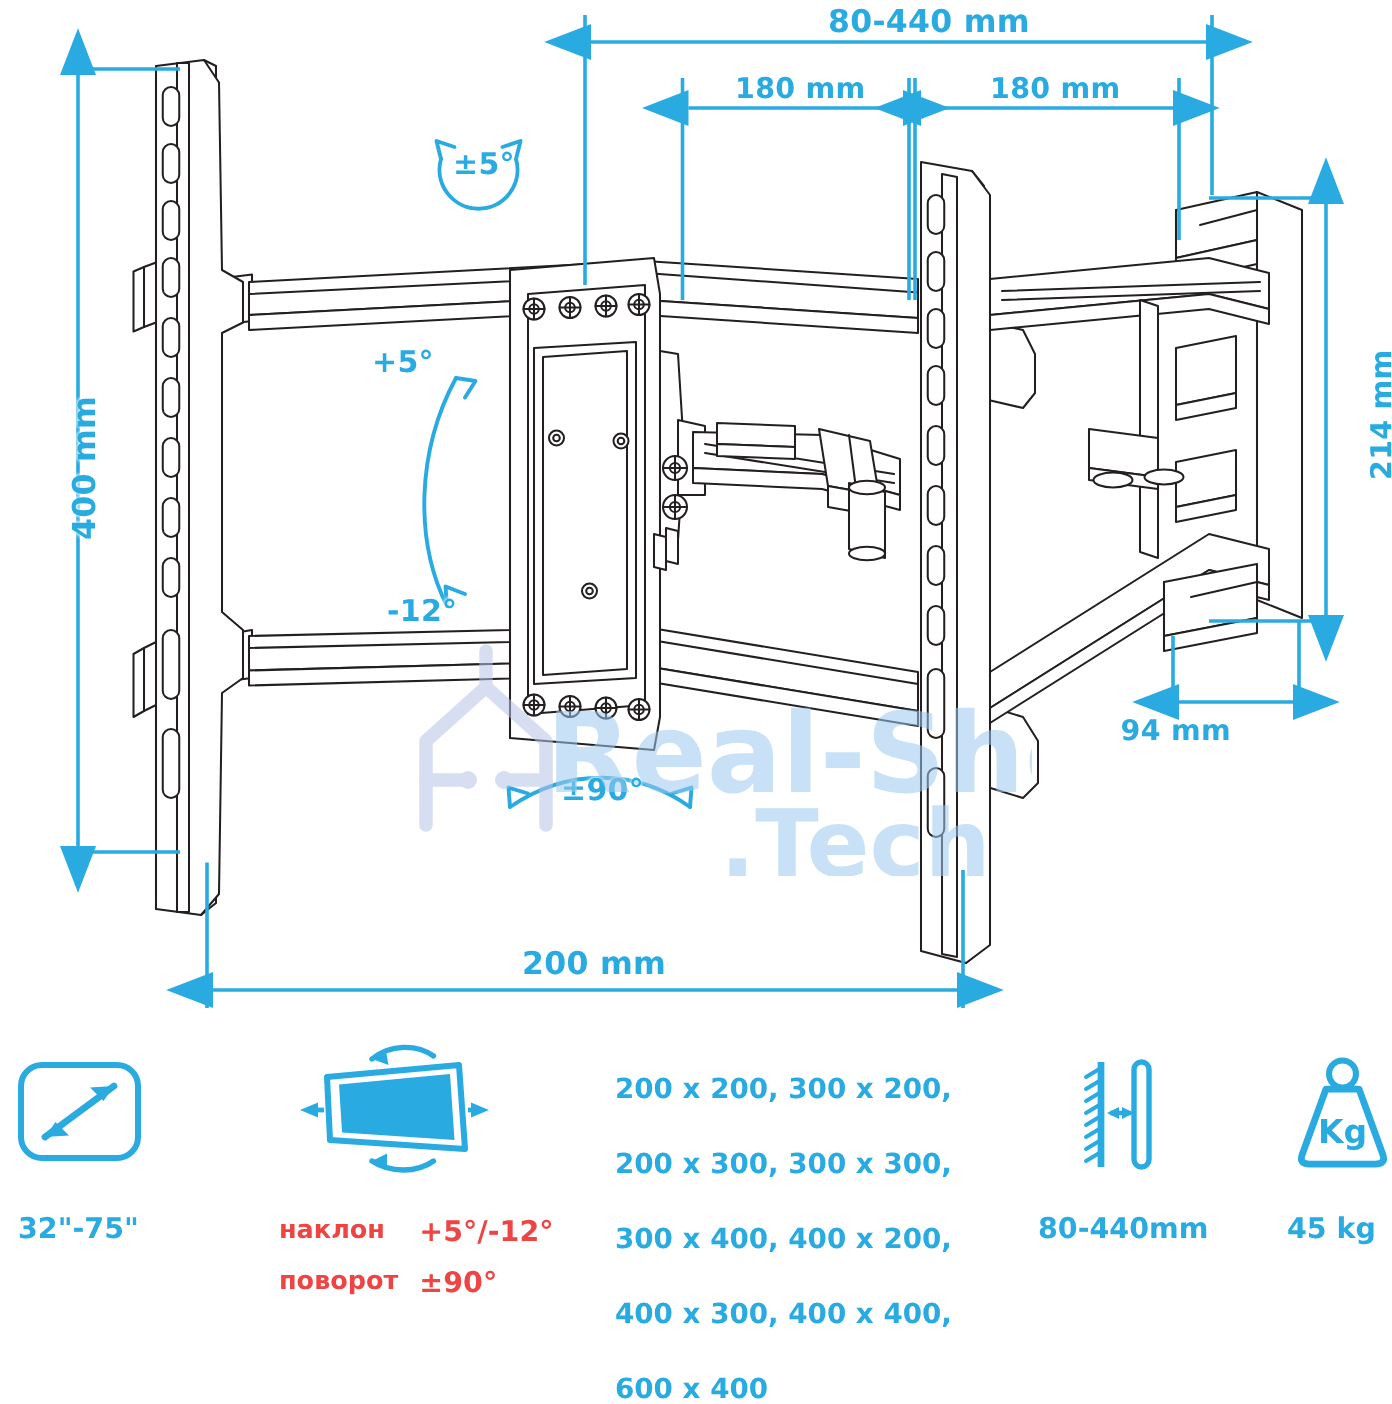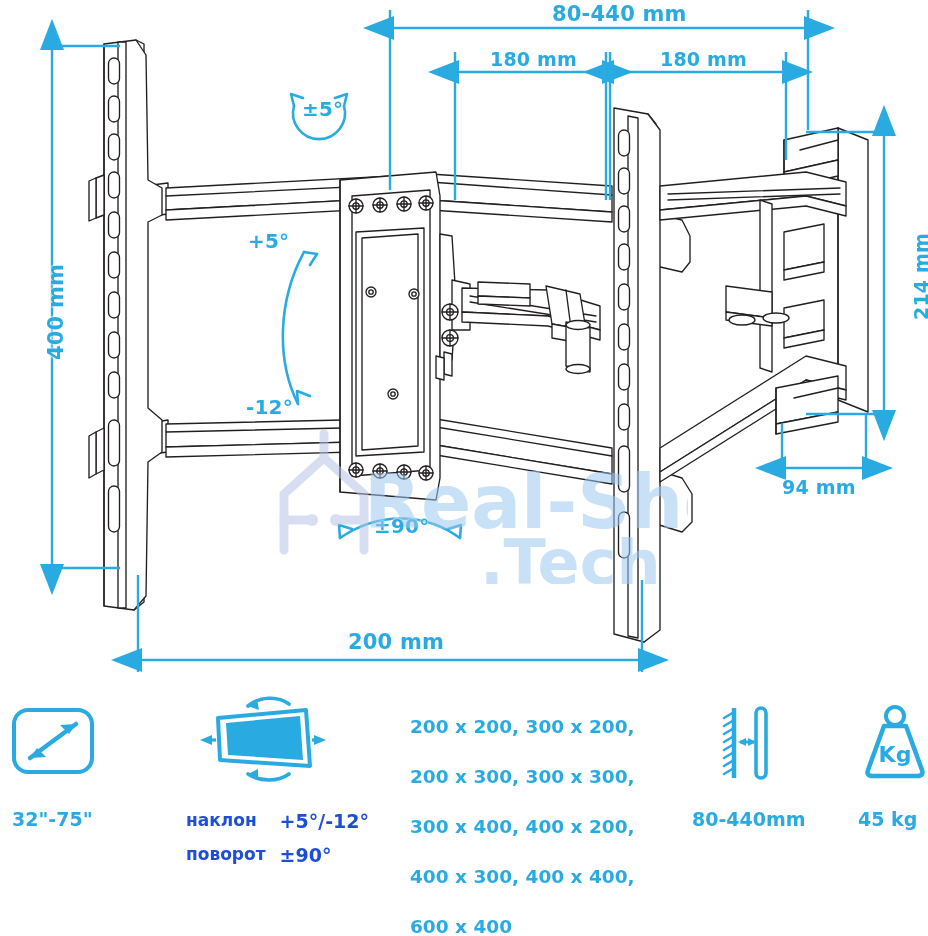--- a/index.html
+++ b/index.html
@@ -31,21 +31,21 @@
 
   
   #specs{position:absolute;left:0;top:690px;width:928px;height:246px;}
   .spec-col{position:absolute;top:0;}
   .spec-icon{position:relative;}
   .spec-label{
     color:#29ABE2;font-weight:bold;font-size:19px;white-space:nowrap;
   }
   .kv-table{border-collapse:collapse;}
   .kv-table td{
-    color:#1d4ed8;font-weight:bold;font-size:17px;
+    color:#ef4444;font-weight:bold;font-size:17px;
     padding:0 0 12px 0;vertical-align:top;white-space:nowrap;
   }
   .kv-table td.val{padding-left:14px;font-size:19px;margin-top:12px;}
   .vesa-list{color:#29ABE2;font-weight:bold;font-size:18.5px;line-height:26px;}
   .vesa-list div{white-space:nowrap;margin-top:24px;}
 
   
   #watermark{
     position:absolute;left:268px;top:424px;width:420px;height:160px;
     pointer-events:none;
@@ -291,27 +291,27 @@
     <div class="dim med" style="left:490px;top:48px;">180 mm</div>
 
     <div class="dim med" style="left:660px;top:48px;">180 mm</div>
 
     <div class="dim big vert" style="left:44px;top:360px;transform:rotate(-90deg);">400 mm</div>
 
     <div class="dim big" style="left:348px;top:630px;">200 mm</div>
 
     <div class="dim med vert" style="left:910px;top:320px;transform:rotate(-90deg);">214 mm</div>
 
-    <div class="dim med" style="left:782px;top:476px;">94 mm</div>
+    <div class="dim med" style="left:747px;top:476px;">94 mm</div>
 
     <div class="dim ang" style="left:302px;top:97px;">±5°</div>
 
     <div class="dim ang" style="left:248px;top:229px;">+5°</div>
 
-    <div class="dim ang" style="left:246px;top:395px;">-12°</div>
+    <div class="dim ang" style="left:258px;top:395px;">-12°</div>
 
     <div class="dim ang" style="left:374px;top:514px;">±90°</div>
 
     <div id="watermark">
       <svg width="420" height="160" viewBox="0 0 420 160" xmlns="http://www.w3.org/2000/svg">
         <g opacity="0.55">
 
           <g fill="none" stroke="#b9c4e8" stroke-width="9" stroke-linecap="round" stroke-linejoin="round">
             <path d="M16,70 L16,126 M16,70 L56,34 L96,70 L96,126"></path>
             <path d="M16,96 L44,96 M96,96 L68,96"></path>

